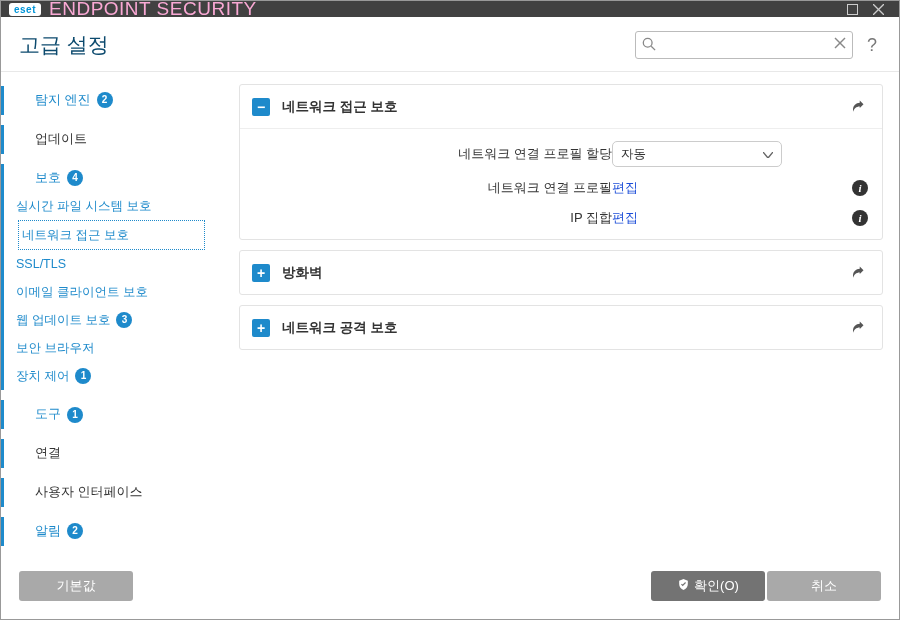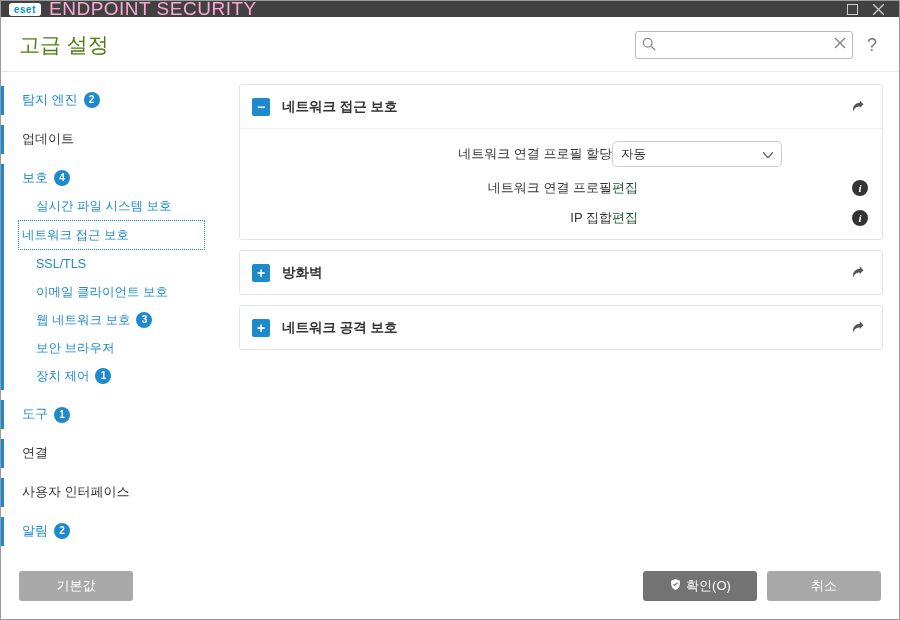--- a/index.html
+++ b/index.html
@@ -9,62 +9,62 @@
     
     .titlebar { height: 16px; background: #414141; color: #fff; display: flex; align-items: center; padding: 0 8px; }
     .logo { display: inline-flex; align-items: center; }
     .logo-badge { background: #fff; color: #0094d8; font-weight: bold; font-size: 10px; border-radius: 3px; padding: 1px 5px; letter-spacing: 0.5px; }
     .logo-text { color: #f9a8d4; font-size: 19px; margin-left: 8px; letter-spacing: 0.5px; font-weight: 400; }
     .title-spacer { flex: 1; }
     .title-btn { width: 26px; height: 26px; display: flex; align-items: center; justify-content: center; cursor: pointer; color: #ccc; }
     .title-btn svg { display: block; }
     
     .header { display: flex; align-items: center; padding: 14px 18px 12px 18px; border-bottom: 1px solid #e8e8e8; }
-    .page-title { font-size: 21px; font-weight: 300; color: #4d7c0f; }
+    .page-title { font-size: 21px; font-weight: 300; color: #0c4a6e; }
     .header-spacer { flex: 1; }
     .search-wrap { position: relative; width: 218px; }
     .search-input { width: 100%; height: 28px; border: 1px solid #bbb; border-radius: 3px; padding: 0 28px 0 28px; font-size: 13px; }
     .search-icon-left { position: absolute; left: 7px; top: 6px; color: #888; }
     .search-clear { position: absolute; right: 6px; top: 5px; color: #888; cursor: pointer; }
     .help-btn { margin-left: 10px; font-size: 18px; color: #777; cursor: pointer; width: 18px; text-align: center; }
     
     .body { flex: 1; display: flex; overflow: hidden; }
     
     .sidebar { width: 210px; padding: 14px 0 0 0; overflow-y: auto; }
     .side-item, .side-sub { display: flex; align-items: center; padding: 4px 12px 4px 18px; cursor: pointer; line-height: 1.6; }
-    .side-item { color: #333; }
+    .side-item { color: #333; margin-left: 13px; }
     .side-item.link, .side-sub { color: #1e8acb; }
-    .side-sub { padding-left: 32px; font-size: 12.5px; }
+    .side-sub { padding-left: 12px; font-size: 12.5px; }
     .side-group { border-left: 3px solid transparent; margin-bottom: 10px; }
     .side-group.accent { border-left-color: #1e8acb; }
     .side-item.selected { border: 1px dotted #1e8acb; margin: 0 6px 0 14px; padding-left: 3px; }
     .badge { display: inline-flex; align-items: center; justify-content: center; min-width: 16px; height: 16px; background: #1e8acb; color: #fff; border-radius: 8px; font-size: 10px; font-weight: bold; margin-left: 6px; padding: 0 4px; }
     
     .content { flex: 1; padding: 12px 16px 0 28px; overflow-y: auto; }
     
     .panel { border: 1px solid #e3e3e3; border-radius: 3px; margin-bottom: 10px; background: #fff; }
     .panel-header { display: flex; align-items: center; padding: 9px 12px; cursor: pointer; }
     .panel-header.border-b { border-bottom: 1px solid #eee; }
     .toggle-icon { width: 18px; height: 18px; background: #1e8acb; color: #fff; display: flex; align-items: center; justify-content: center; border-radius: 2px; font-size: 14px; font-weight: bold; line-height: 1; margin-right: 12px; cursor: pointer; }
     .panel-title { font-weight: 600; font-size: 13.5px; color: #333; }
     .panel-spacer { flex: 1; }
     .undo-icon { color: #555; cursor: pointer; padding: 2px; }
     
     .panel-body { padding: 6px 0; }
     .row { display: flex; align-items: center; padding: 6px 14px 6px 42px; }
     .row-label { flex: 0 0 330px; color: #333; font-size: 13px; text-align: right; }
     .row-control { flex: 0 0 170px; }
-    .row-link { color: #14532d; cursor: pointer; font-size: 13px; flex: 0 0 170px; }
+    .row-link { color: #1d4ed8; cursor: pointer; font-size: 13px; flex: 0 0 170px; }
     .row-after { flex: 1; display: flex; justify-content: flex-end; align-items: center; }
     .info-icon { width: 16px; height: 16px; background: #333; color: #fff; border-radius: 50%; font-size: 11px; font-weight: bold; display: flex; align-items: center; justify-content: center; cursor: pointer; font-style: italic; font-family: serif; }
     
     .select { width: 100%; height: 26px; border: 1px solid #ccc; border-radius: 5px; padding: 0 8px; font-size: 12.5px; color: #333; background: #fff; cursor: pointer; position: relative; display: flex; align-items: center; justify-content: space-between; }
     .select-chevron { color: #666; }
     
-    .footer { display: flex; align-items: center; padding: 12px 18px 18px 18px; gap: 10px; }
+    .footer { display: flex; align-items: center; padding: 12px 18px 18px 18px; gap: 2px; }
     .footer-spacer { flex: 1; }
     .btn { min-width: 114px; height: 30px; border: none; border-radius: 3px; font-size: 13px; cursor: pointer; display: inline-flex; align-items: center; justify-content: center; gap: 4px; }
     .btn-gray { background: #a9a9a9; color: #fff; }
     .btn-primary { background: #737373; color: #fff; }
     .shield-icon { display: inline-block; }
   </style>
 </head>
 <body>
 
 <div class="window">
@@ -137,21 +137,21 @@
         <div class="side-sub side-item selected">
           <span>네트워크 접근 보호</span>
         </div>
         <div class="side-sub">
           <span>SSL/TLS</span>
         </div>
         <div class="side-sub">
           <span>이메일 클라이언트 보호</span>
         </div>
         <div class="side-sub">
-          <span>웹 네트워크 보호</span>
+          <span>웹 업데이트 보호</span>
           <span class="badge">3</span>
         </div>
         <div class="side-sub">
           <span>보안 브라우저</span>
         </div>
         <div class="side-sub">
           <span>장치 제어</span>
           <span class="badge">1</span>
         </div>
       </div>

